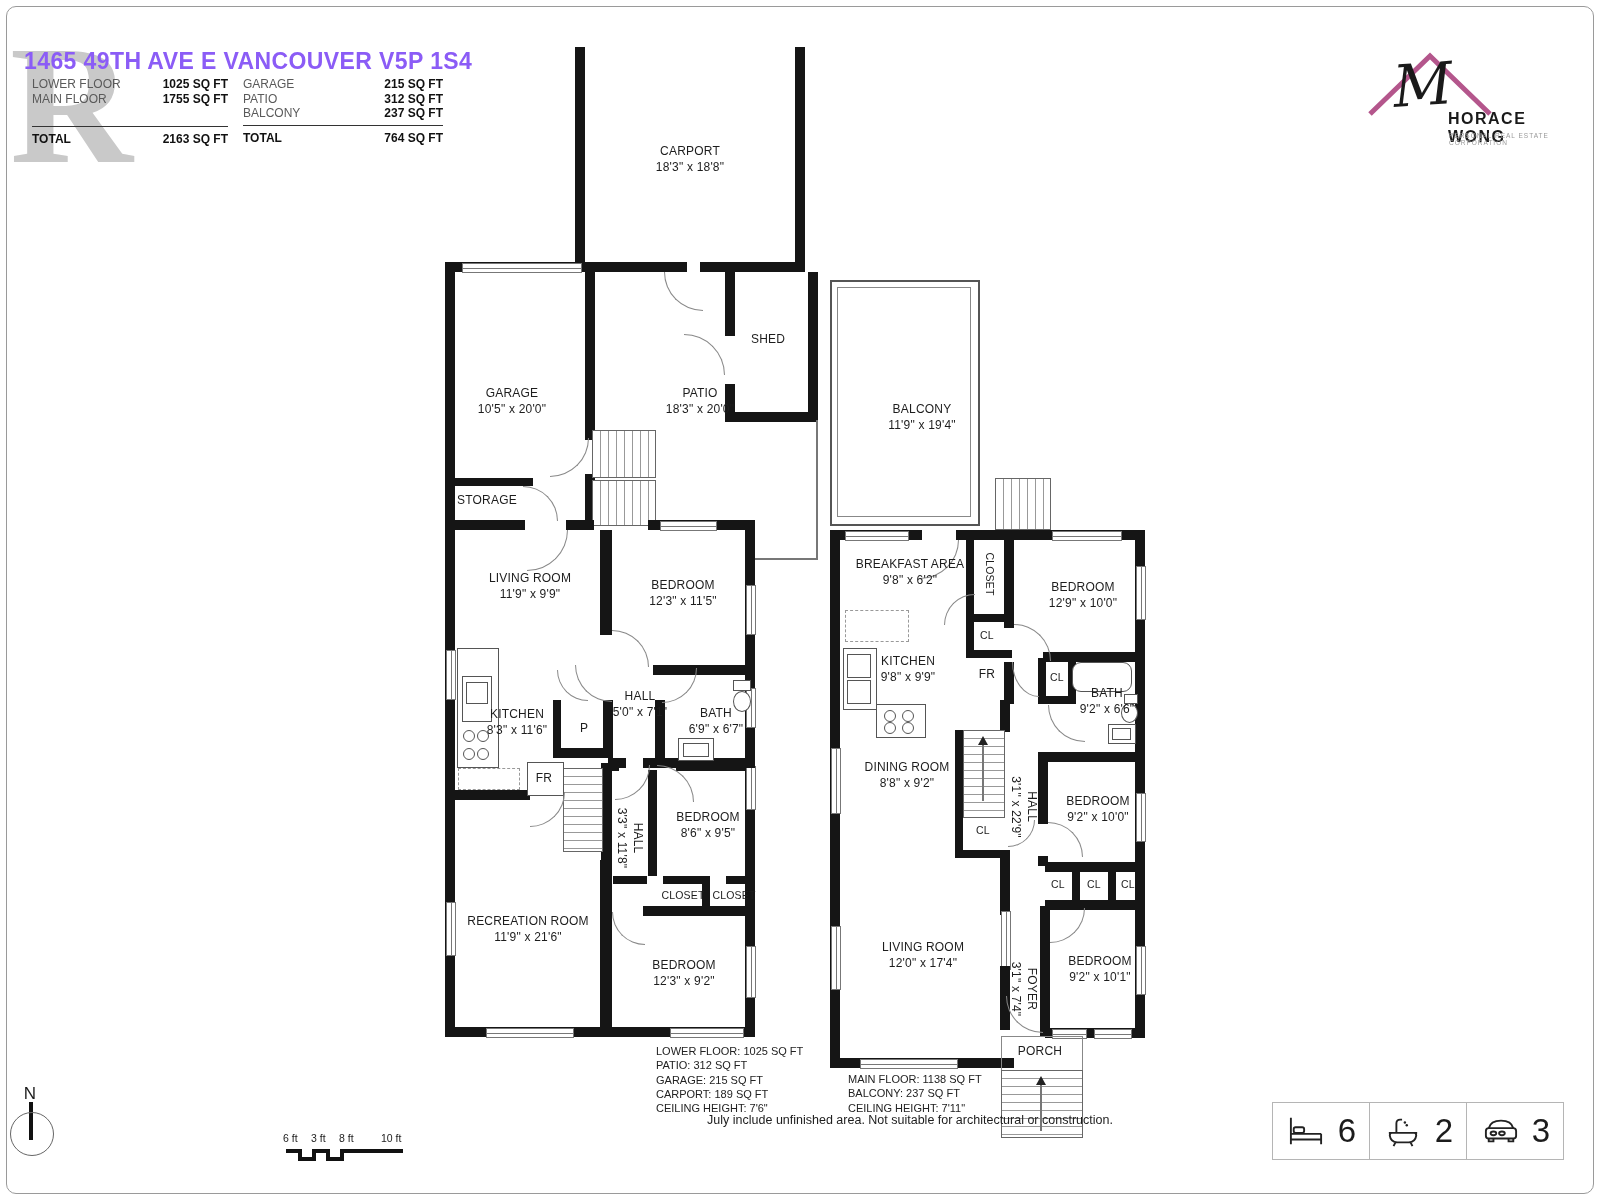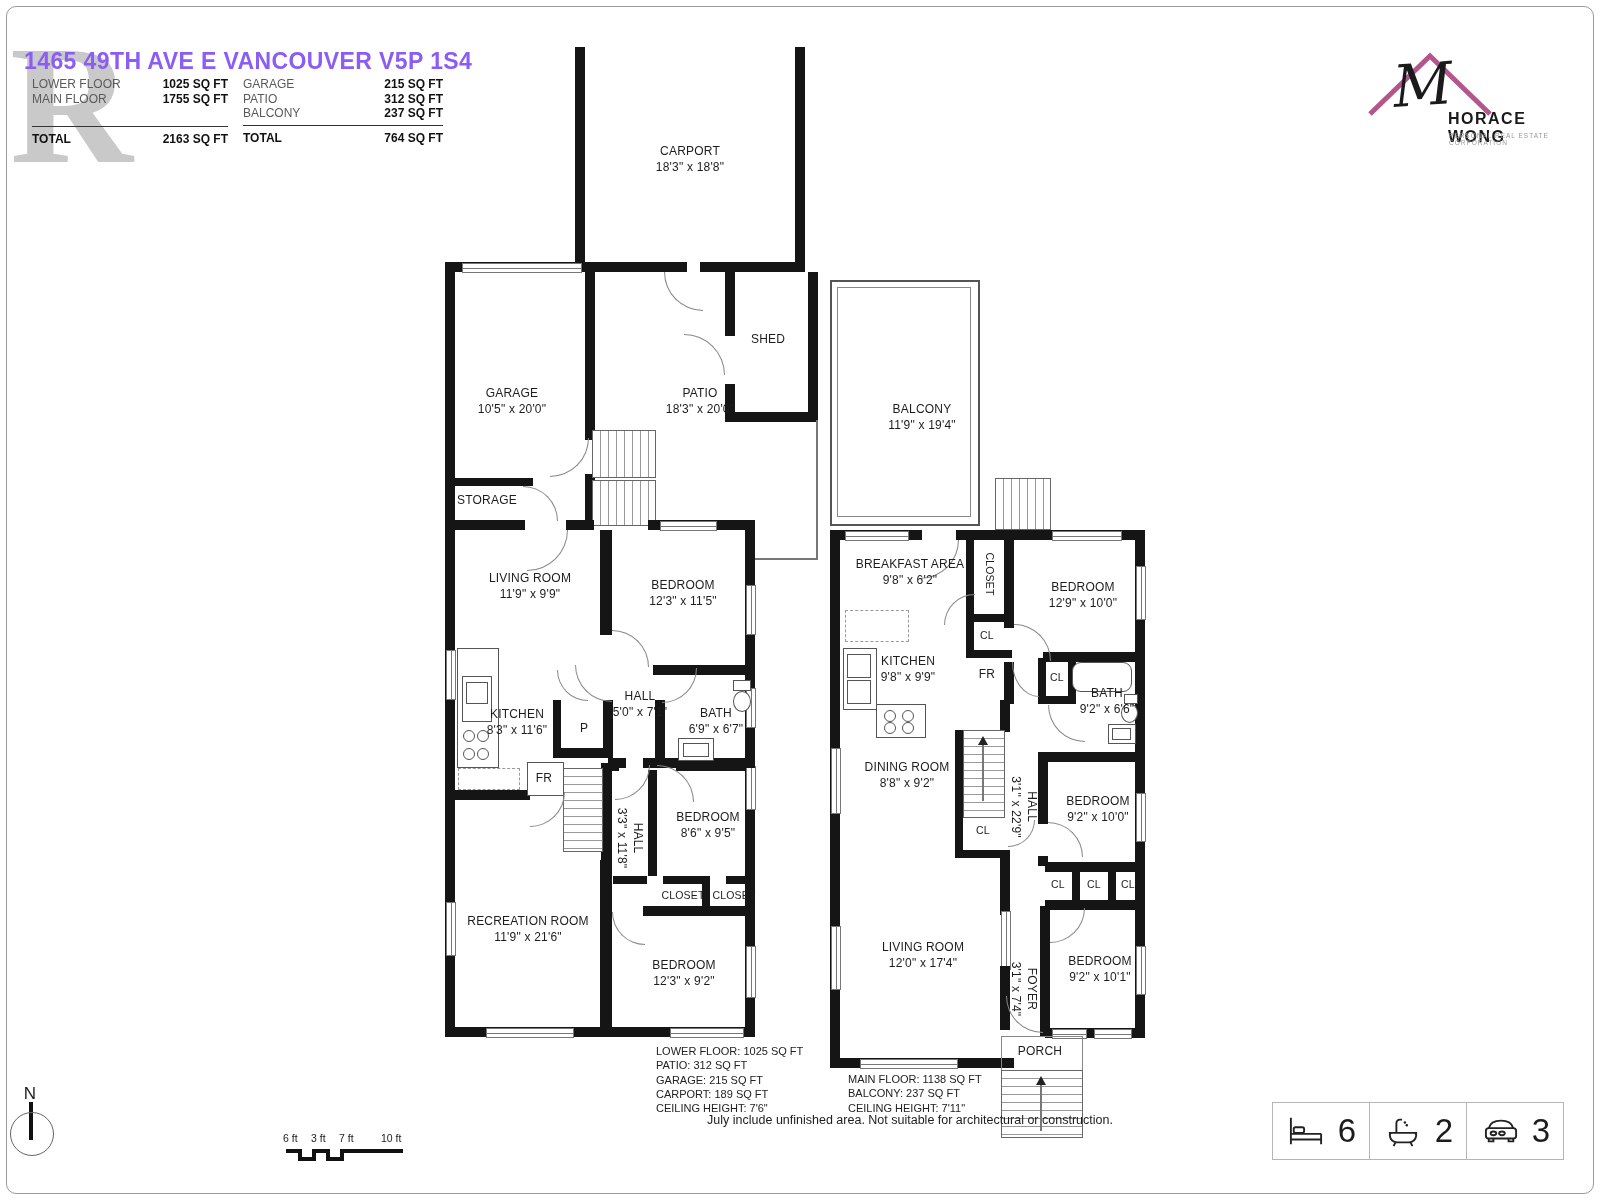--- a/index.html
+++ b/index.html
@@ -436,21 +436,21 @@
     <div class="lbl" style="left:30px;top:1094px;font-size:17px">
         <span>N</span>
       </div>
     <i style="left:29px;top:1102px;width:4px;height:38px;background:#111"></i>
     <i class="el" style="left:10px;top:1112px;width:42px;height:42px;border:1px solid #666"></i>
   </div>
 
   <div>
     <span class="scale-lab" style="left:283px;top:1132px">6 ft</span>
     <span class="scale-lab" style="left:311px;top:1132px">3 ft</span>
-    <span class="scale-lab" style="left:339px;top:1132px">7 ft</span>
+    <span class="scale-lab" style="left:339px;top:1132px">8 ft</span>
     <span class="scale-lab" style="left:381px;top:1132px">10 ft</span>
     <svg width="122" height="16" style="position:absolute;left:285px;top:1148px">
       <path d="M1 3 H15 V11 H29 V3 H43 V11 H57 V3 H118" fill="none" stroke="#111" stroke-width="4"></path>
     </svg>
   </div>
 
   <div class="disc">
     <div>July include unfinished area. Not suitable for architectural or construction.</div>
   </div>
 

